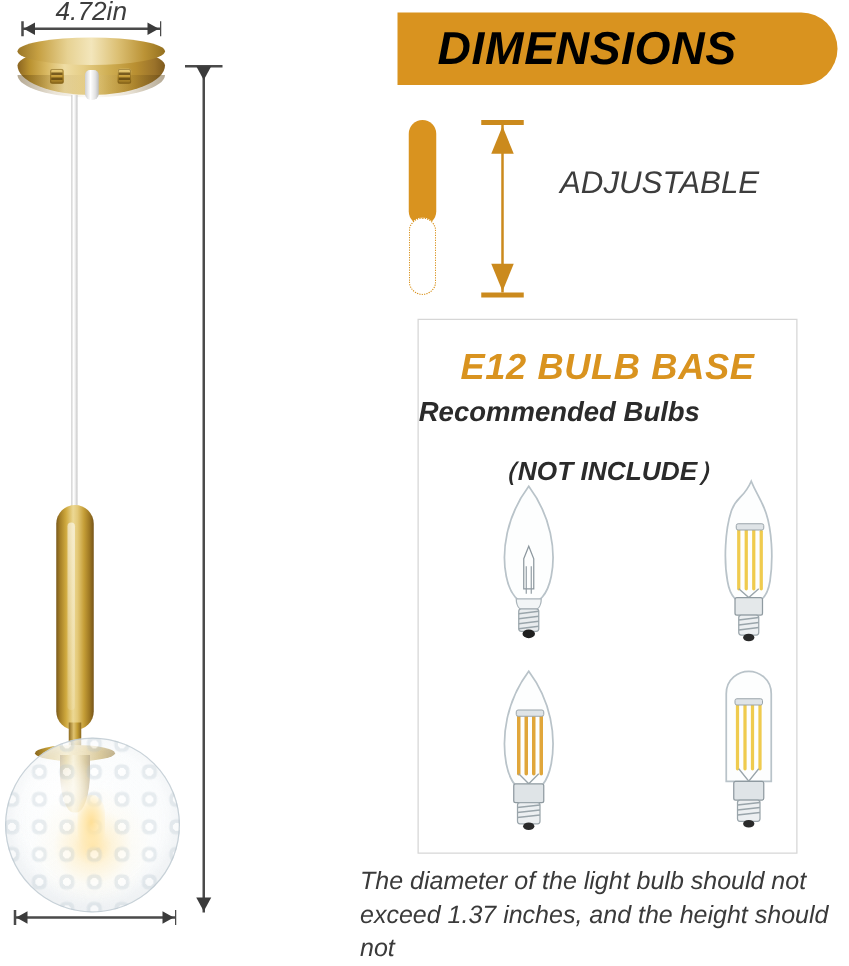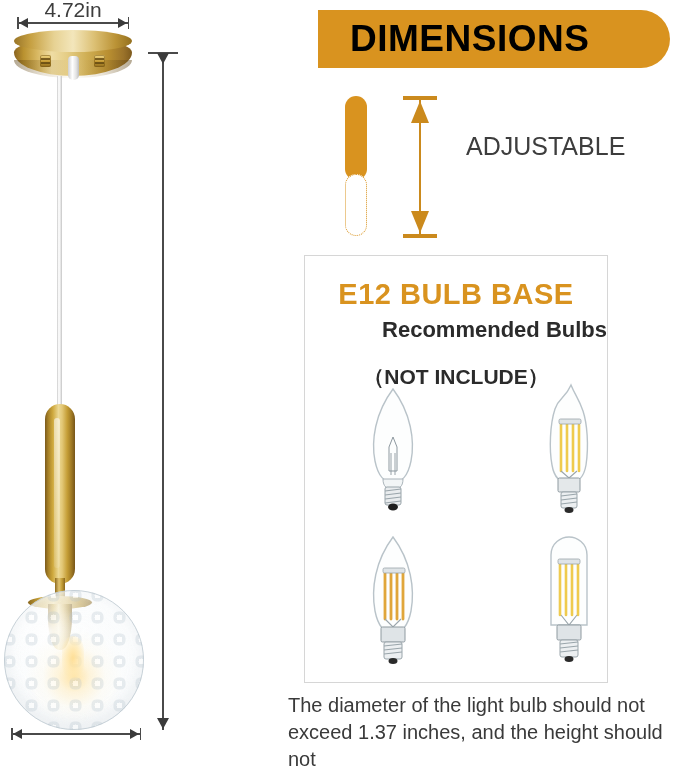--- a/index.html
+++ b/index.html
@@ -10,20 +10,21 @@
   body {
     font-family: "Liberation Sans", sans-serif;
     -webkit-font-smoothing: antialiased;
   }
   #page {
     position: relative;
     width: 679px;
     height: 773px;
     background: #ffffff;
     overflow: hidden;
+    font-style: italic;
   }
 
   
   #product-area {
     position: absolute;
     left: 0; top: 0;
     width: 300px; height: 773px;
   }
 
   
@@ -292,21 +293,21 @@
     color: #000000;
     font-size: 37px;
     font-weight: bold;
     letter-spacing: .5px;
     padding-left: 32px;
   }
 
   
   .adj-block {
     position: absolute;
-    left: 318px; top: 88px;
+    left: 300px; top: 88px;
     width: 352px; height: 152px;
   }
   .pill-solid {
     position: absolute;
     left: 27px; top: 8px;
     width: 22px; height: 84px;
     border-radius: 11px;
     background: #d9931f;
   }
   .pill-dotted {
@@ -358,37 +359,37 @@
     left: 148px; top: 42px;
     font-size: 25px;
     line-height: 33px;
     color: #3d3d3d;
     white-space: nowrap;
   }
 
   
   .bulb-box {
     position: absolute;
-    left: 304px; top: 255px;
+    left: 334px; top: 255px;
     width: 304px; height: 428px;
     border: 1.5px solid #d6d6d6;
     box-sizing: border-box;
     background: #ffffff;
   }
   .box-title {
     margin-top: 22px;
     text-align: center;
     color: #d9931f;
     font-size: 29px;
     font-weight: bold;
     letter-spacing: .5px;
   }
   .box-sub1 {
     margin-top: 6px;
-    text-align: right;
+    text-align: left;
     color: #2b2b2b;
     font-size: 22px;
     font-weight: bold;
   }
   .box-sub2 {
     margin-top: 20px;
     text-align: center;
     color: #2b2b2b;
     font-size: 21px;
     font-weight: bold;

